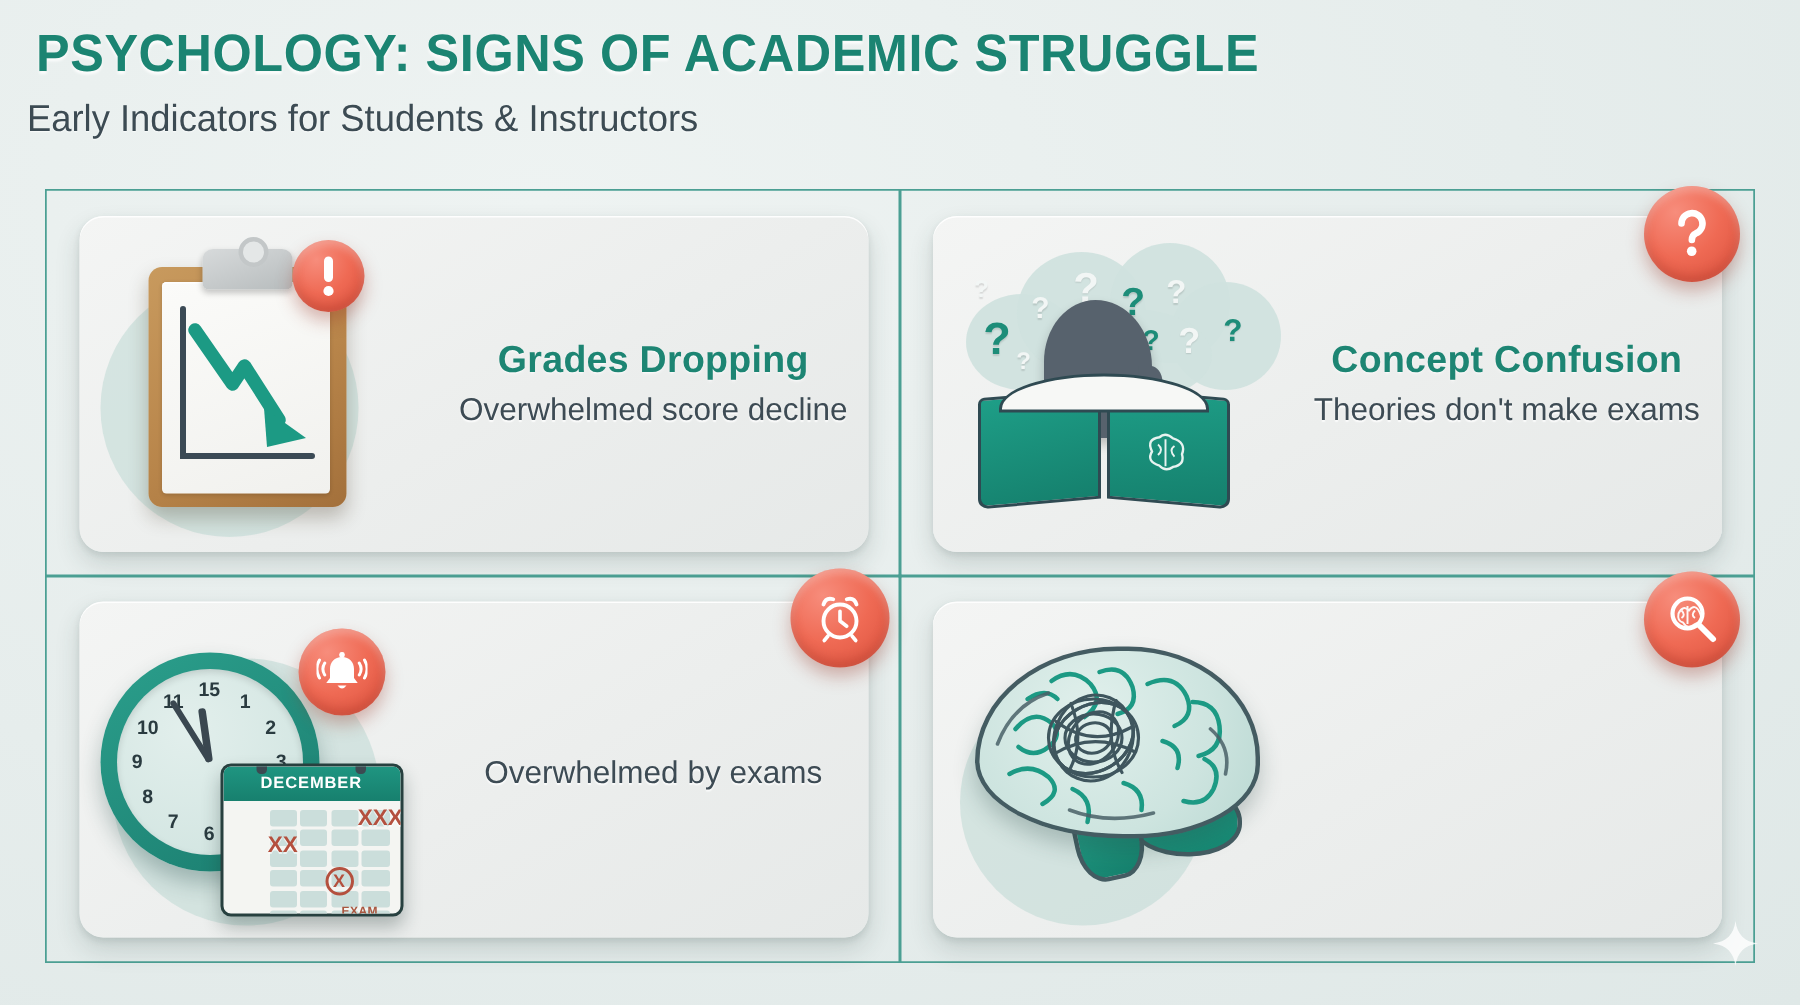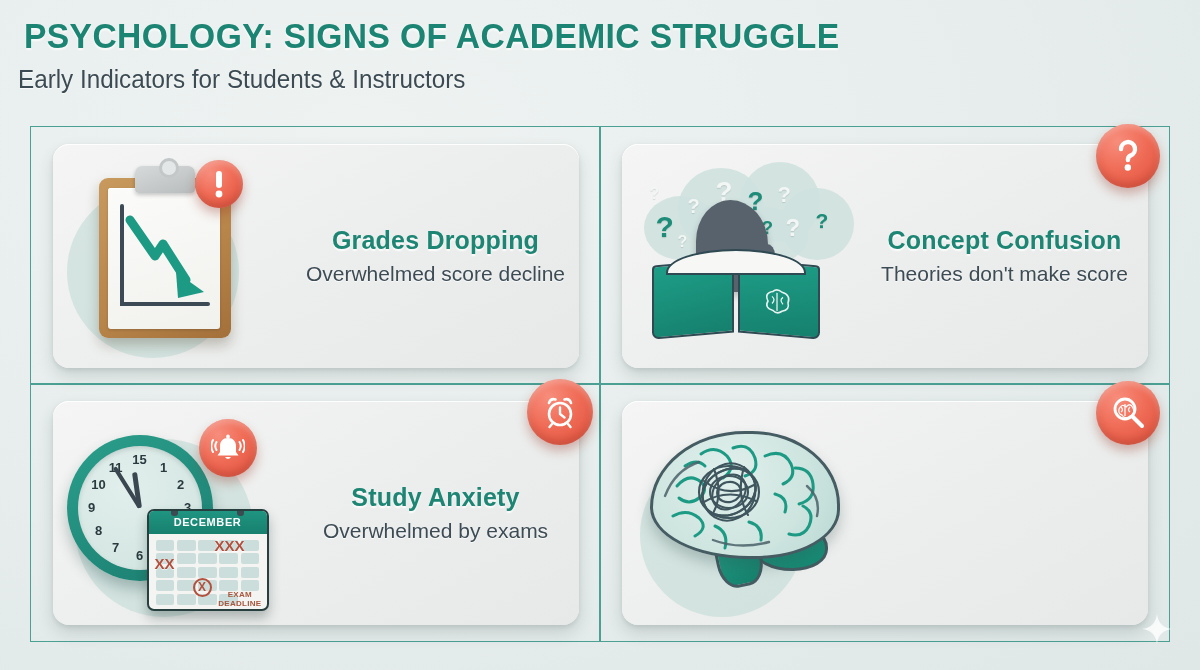--- a/index.html
+++ b/index.html
@@ -285,22 +285,23 @@
     position: absolute;
     top: -8px;
     width: 7px; height: 13px;
     background: #3c4a52;
     border-radius: 3px;
   }
   .cal-grid {
     position: relative;
     padding: 6px 7px;
     display: grid;
-    grid-template-columns: repeat(5, 1fr);
+    grid-template-columns: repeat(4, 1fr);
     grid-gap: 2.5px;
+    margin-left: 24px;
   }
   .cal-cell { height: 11px; background: #cbdedb; border-radius: 2px; }
   .cal-x {
     position: absolute;
     color: #b4503e;
     font-weight: 700;
     font-size: 15px;
     line-height: 1;
     text-shadow: 0 1px 0 rgba(255,255,255,0.6);
   }
@@ -452,21 +453,21 @@
                 <path d="M6 14 q-4 -8 5 -10 q4 -4 9 0 q9 2 6 10 q2 7 -6 9 q-5 4 -9 0 q-9 -2 -5 -9 Z" fill="none" stroke="#e7f3f0" stroke-width="1.6"></path>
                 <path d="M15 5 v18 M10 9 q4 3 0 7 M21 9 q-4 3 0 7" fill="none" stroke="#e7f3f0" stroke-width="1.3"></path>
               </svg>
             </div>
             <div class="book-pages"></div>
           </div>
         </div>
 
         <div class="text-zone">
           <div class="card-title">Concept Confusion</div>
-          <div class="card-sub">Theories don't make score</div>
+          <div class="card-sub">Theories don't make exams</div>
         </div>
 
         <div class="badge" style="right:-12px; top:-20px; width:64px; height:64px;">
           <svg width="24" height="36" viewBox="0 0 24 36">
             <path d="M5 11 a7 7 0 1 1 9.5 6.6 c-2 0.9 -2.6 2.2 -2.6 4.4" fill="none" stroke="#fff" stroke-width="4.4" stroke-linecap="round"></path>
             <circle cx="11.8" cy="29.5" r="3.2" fill="#fff"></circle>
           </svg>
         </div>
       </div>
     </div>
@@ -541,21 +542,20 @@
               <path d="M17 5 c5 0 8 3.5 8 8 v6 l2.5 3.4 h-21 L9 19 v-6 c0 -4.5 3 -8 8 -8 Z" fill="#fff"></path>
               <rect x="15.2" y="1.6" width="3.6" height="4" rx="1.6" fill="#fff"></rect>
               <path d="M14 24 q3 4 6 0 Z" fill="#fff"></path>
               <path d="M5.5 9 q-2.5 4 0 8 M2 7 q-3.5 6 0 12" fill="none" stroke="#fff" stroke-width="2" stroke-linecap="round"></path>
               <path d="M28.5 9 q2.5 4 0 8 M32 7 q3.5 6 0 12" fill="none" stroke="#fff" stroke-width="2" stroke-linecap="round"></path>
             </svg>
           </div>
         </div>
 
         <div class="text-zone">
-          <div class="card-title">Study Anxiety</div>
           <div class="card-sub">Overwhelmed by exams</div>
         </div>
 
         <div class="badge" style="right:-14px; top:-22px; width:66px; height:66px;">
           <svg width="36" height="36" viewBox="0 0 36 36">
             <circle cx="18" cy="20" r="11" fill="none" stroke="#fff" stroke-width="2.6"></circle>
             <path d="M18 13.5 v6.5 l4.5 3.5" fill="none" stroke="#fff" stroke-width="2.4" stroke-linecap="round" stroke-linejoin="round"></path>
             <path d="M7 9 q1.5 -5 6.5 -3.5" fill="none" stroke="#fff" stroke-width="2.6" stroke-linecap="round"></path>
             <path d="M29 9 q-1.5 -5 -6.5 -3.5" fill="none" stroke="#fff" stroke-width="2.6" stroke-linecap="round"></path>
             <path d="M10 30 l-2.5 3 M26 30 l2.5 3" fill="none" stroke="#fff" stroke-width="2.4" stroke-linecap="round"></path>

